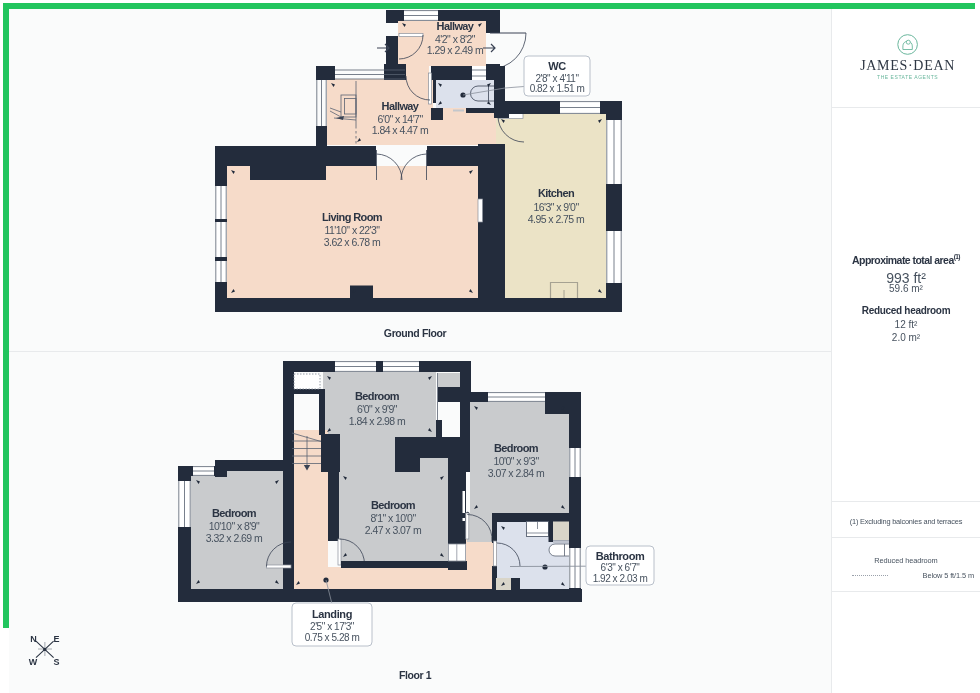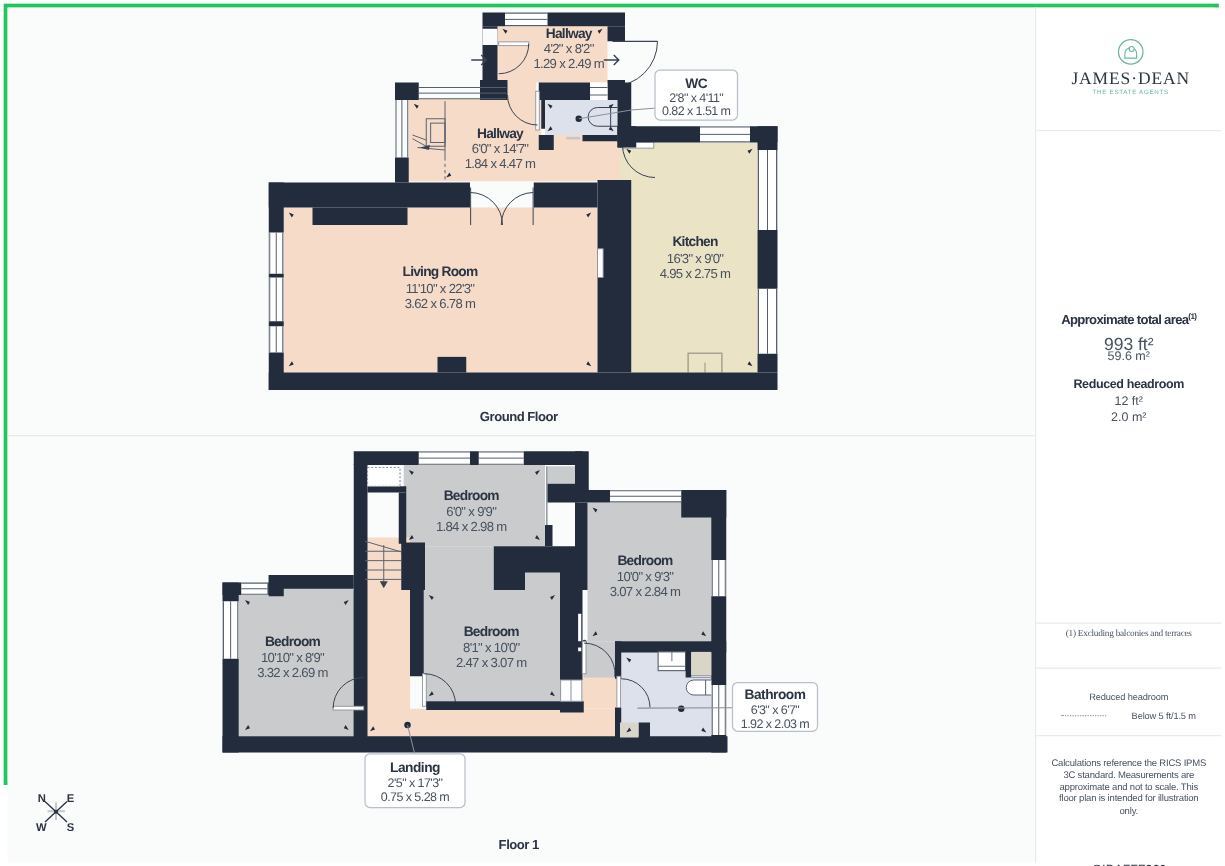--- a/index.html
+++ b/index.html
@@ -1,17 +1,17 @@
 <!DOCTYPE html>
 <html><head>
 <meta charset="utf-8">
 <style>
   html,body{margin:0;padding:0;background:#fff;width:980px;height:693px;overflow:hidden;}
   body{font-family:"Liberation Sans", sans-serif;}
-  #page{position:absolute;left:3px;top:3px;width:972px;height:625px;border:3px solid #22c55e;box-sizing:border-box;background:#86efac;}
+  #page{position:absolute;left:3px;top:3px;width:972px;height:625px;border:6px solid #22c55e;box-sizing:border-box;background:#b91c1c;}
   #planarea{position:absolute;left:0;top:0;width:822px;height:684px;background:#fafbfb;}
   #divider{position:absolute;left:0;top:342px;width:822px;height:1px;background:#e8eaec;}
   #sidebar{position:absolute;left:822px;top:0;width:148px;height:684px;background:#ffffff;border-left:1px solid #e8eaec;box-sizing:border-box;}
   .sb{position:absolute;left:0;width:148px;text-align:center;color:#2b3443;}
   svg{position:absolute;left:0;top:0;}
   .rn{font-weight:bold;font-size:11px;letter-spacing:-0.6px;fill:#2b3443;}
   .rd{font-size:10.5px;letter-spacing:-0.55px;fill:#47525f;}
   .cap{font-weight:bold;font-size:10.5px;letter-spacing:-0.4px;fill:#2b3443;}
   .bn{font-weight:bold;font-size:11px;letter-spacing:-0.4px;fill:#2b3443;}
   .bd{font-size:10px;letter-spacing:-0.45px;fill:#47525f;}
@@ -42,28 +42,27 @@
     <div class="sb" style="top:244px;font-weight:bold;font-size:10.5px;letter-spacing:-0.55px;">Approximate total area<span style="font-size:6.5px;vertical-align:super;">(1)</span></div>
 
     <div class="sb" style="top:261px;font-size:14px;color:#47525f;">993 ft²</div>
     <div class="sb" style="top:274px;font-size:10px;color:#47525f;">59.6 m²</div>
 
     <div class="sb" style="top:296px;font-weight:bold;font-size:10px;letter-spacing:-0.3px;">Reduced headroom</div>
 
     <div class="sb" style="top:310px;font-size:10px;color:#47525f;">12 ft²</div>
     <div class="sb" style="top:323px;font-size:10px;color:#47525f;">2.0 m²</div>
 
-    <div class="sb" style="top:496px;font-size:7.4px;letter-spacing:-0.2px;color:#47525f;font-family:Liberation Serif, serif;">(1) Excluding balconies and terraces</div>
+    <div class="sb" style="top:508px;font-size:7.4px;letter-spacing:-0.2px;color:#47525f;">(1) Excluding balconies and terraces</div>
 
     <div class="sb" style="top:547px;font-size:7.4px;letter-spacing:-0.1px;color:#47525f;">Reduced headroom</div>
 
     <div style="position:absolute;left:20px;top:566px;width:36px;border-top:1.5px dotted #9aa1ab;"></div>
-    <div style="position:absolute;left:62px;top:562px;width:80px;text-align:center;font-size:7.4px;letter-spacing:-0.1px;color:#47525f;">Below 5 ft/1.5 m</div>
-
-    <div class="sb" style="top:600px;font-size:7.6px;line-height:9.4px;letter-spacing:-0.15px;color:#47525f;">Calculations reference the RICS IPMS<br>3C standard. Measurements are<br>approximate and not to scale. This<br>floor plan is intended for illustration<br>only.</div>
+    <div style="position:absolute;left:62px;top:562px;width:80px;text-align:right;font-size:7.4px;letter-spacing:-0.1px;color:#47525f;">Below 5 ft/1.5 m</div>
+
 
     <div class="sb" style="top:684px;font-size:9.5px;letter-spacing:0.2px;color:#2b3443;font-style:italic;">GIRAFFE<b>360</b></div>
   </div>
 </div>
 <svg id="plan" width="980" height="693" viewBox="0 0 980 693">
 <g id="groundfloor">
 
   <g>
         <rect x="398" y="21" width="88" height="45" fill="#f6dbc9"></rect>
      <rect x="405" y="58" width="24" height="24" fill="#f6dbc9"></rect>

